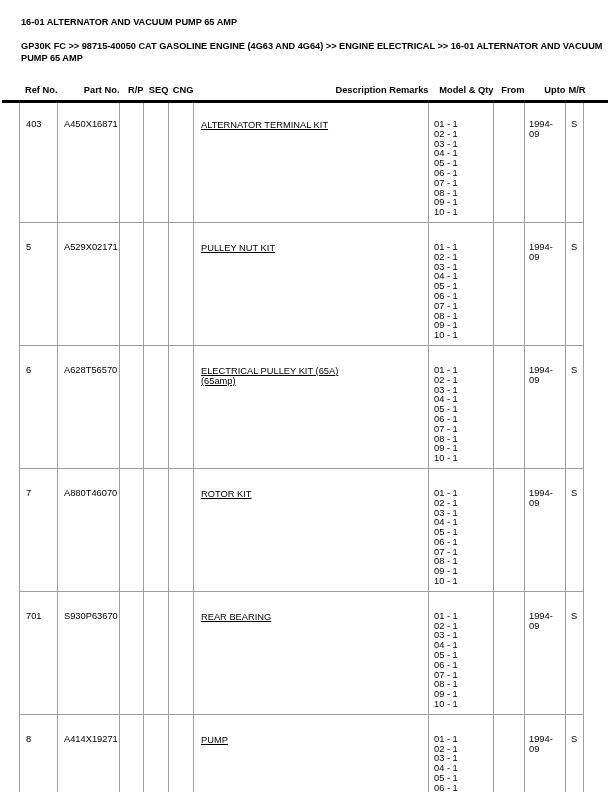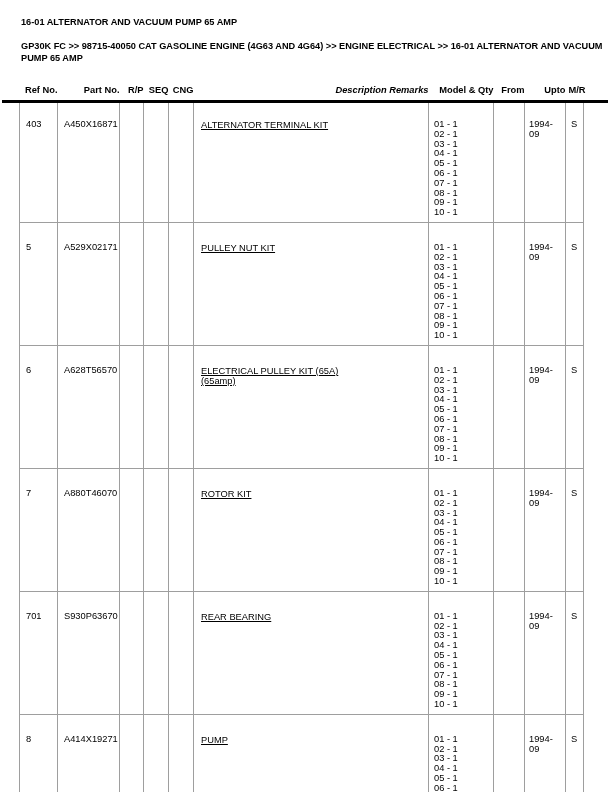--- a/index.html
+++ b/index.html
@@ -31,21 +31,21 @@
     font-size:9.3px;
   }
   thead th {
     font-weight:bold; text-align:right; vertical-align:bottom;
     border:none; padding:0 0 4px 2px;
     line-height:11px; white-space:nowrap; overflow:visible;
   }
   thead th.th-ref_no { padding-left:3px; }
   thead th.th-part_no { padding-left:5px; }
   thead th.th-rp, thead th.th-seq, thead th.th-cng, thead th.th-upto { padding-left:1px; }
-  thead th.th-description { padding-left:4px;font-style:italic; }
+  thead th.th-description { padding-left:4px; }
   thead th.th-model_qty { padding-left:9px;margin-top:36px; }
   thead th.th-from { padding-left:2px;margin-left:13px; }
   thead th.th-mr { padding-left:3px;margin-left:18px; }
   tbody td {
     border:1px solid #9e9e9e;
     vertical-align:top;
     padding:20px 2px 4px 5px;
     line-height:9.8px;
   }
   tbody tr:first-child td { border-top:none; }

